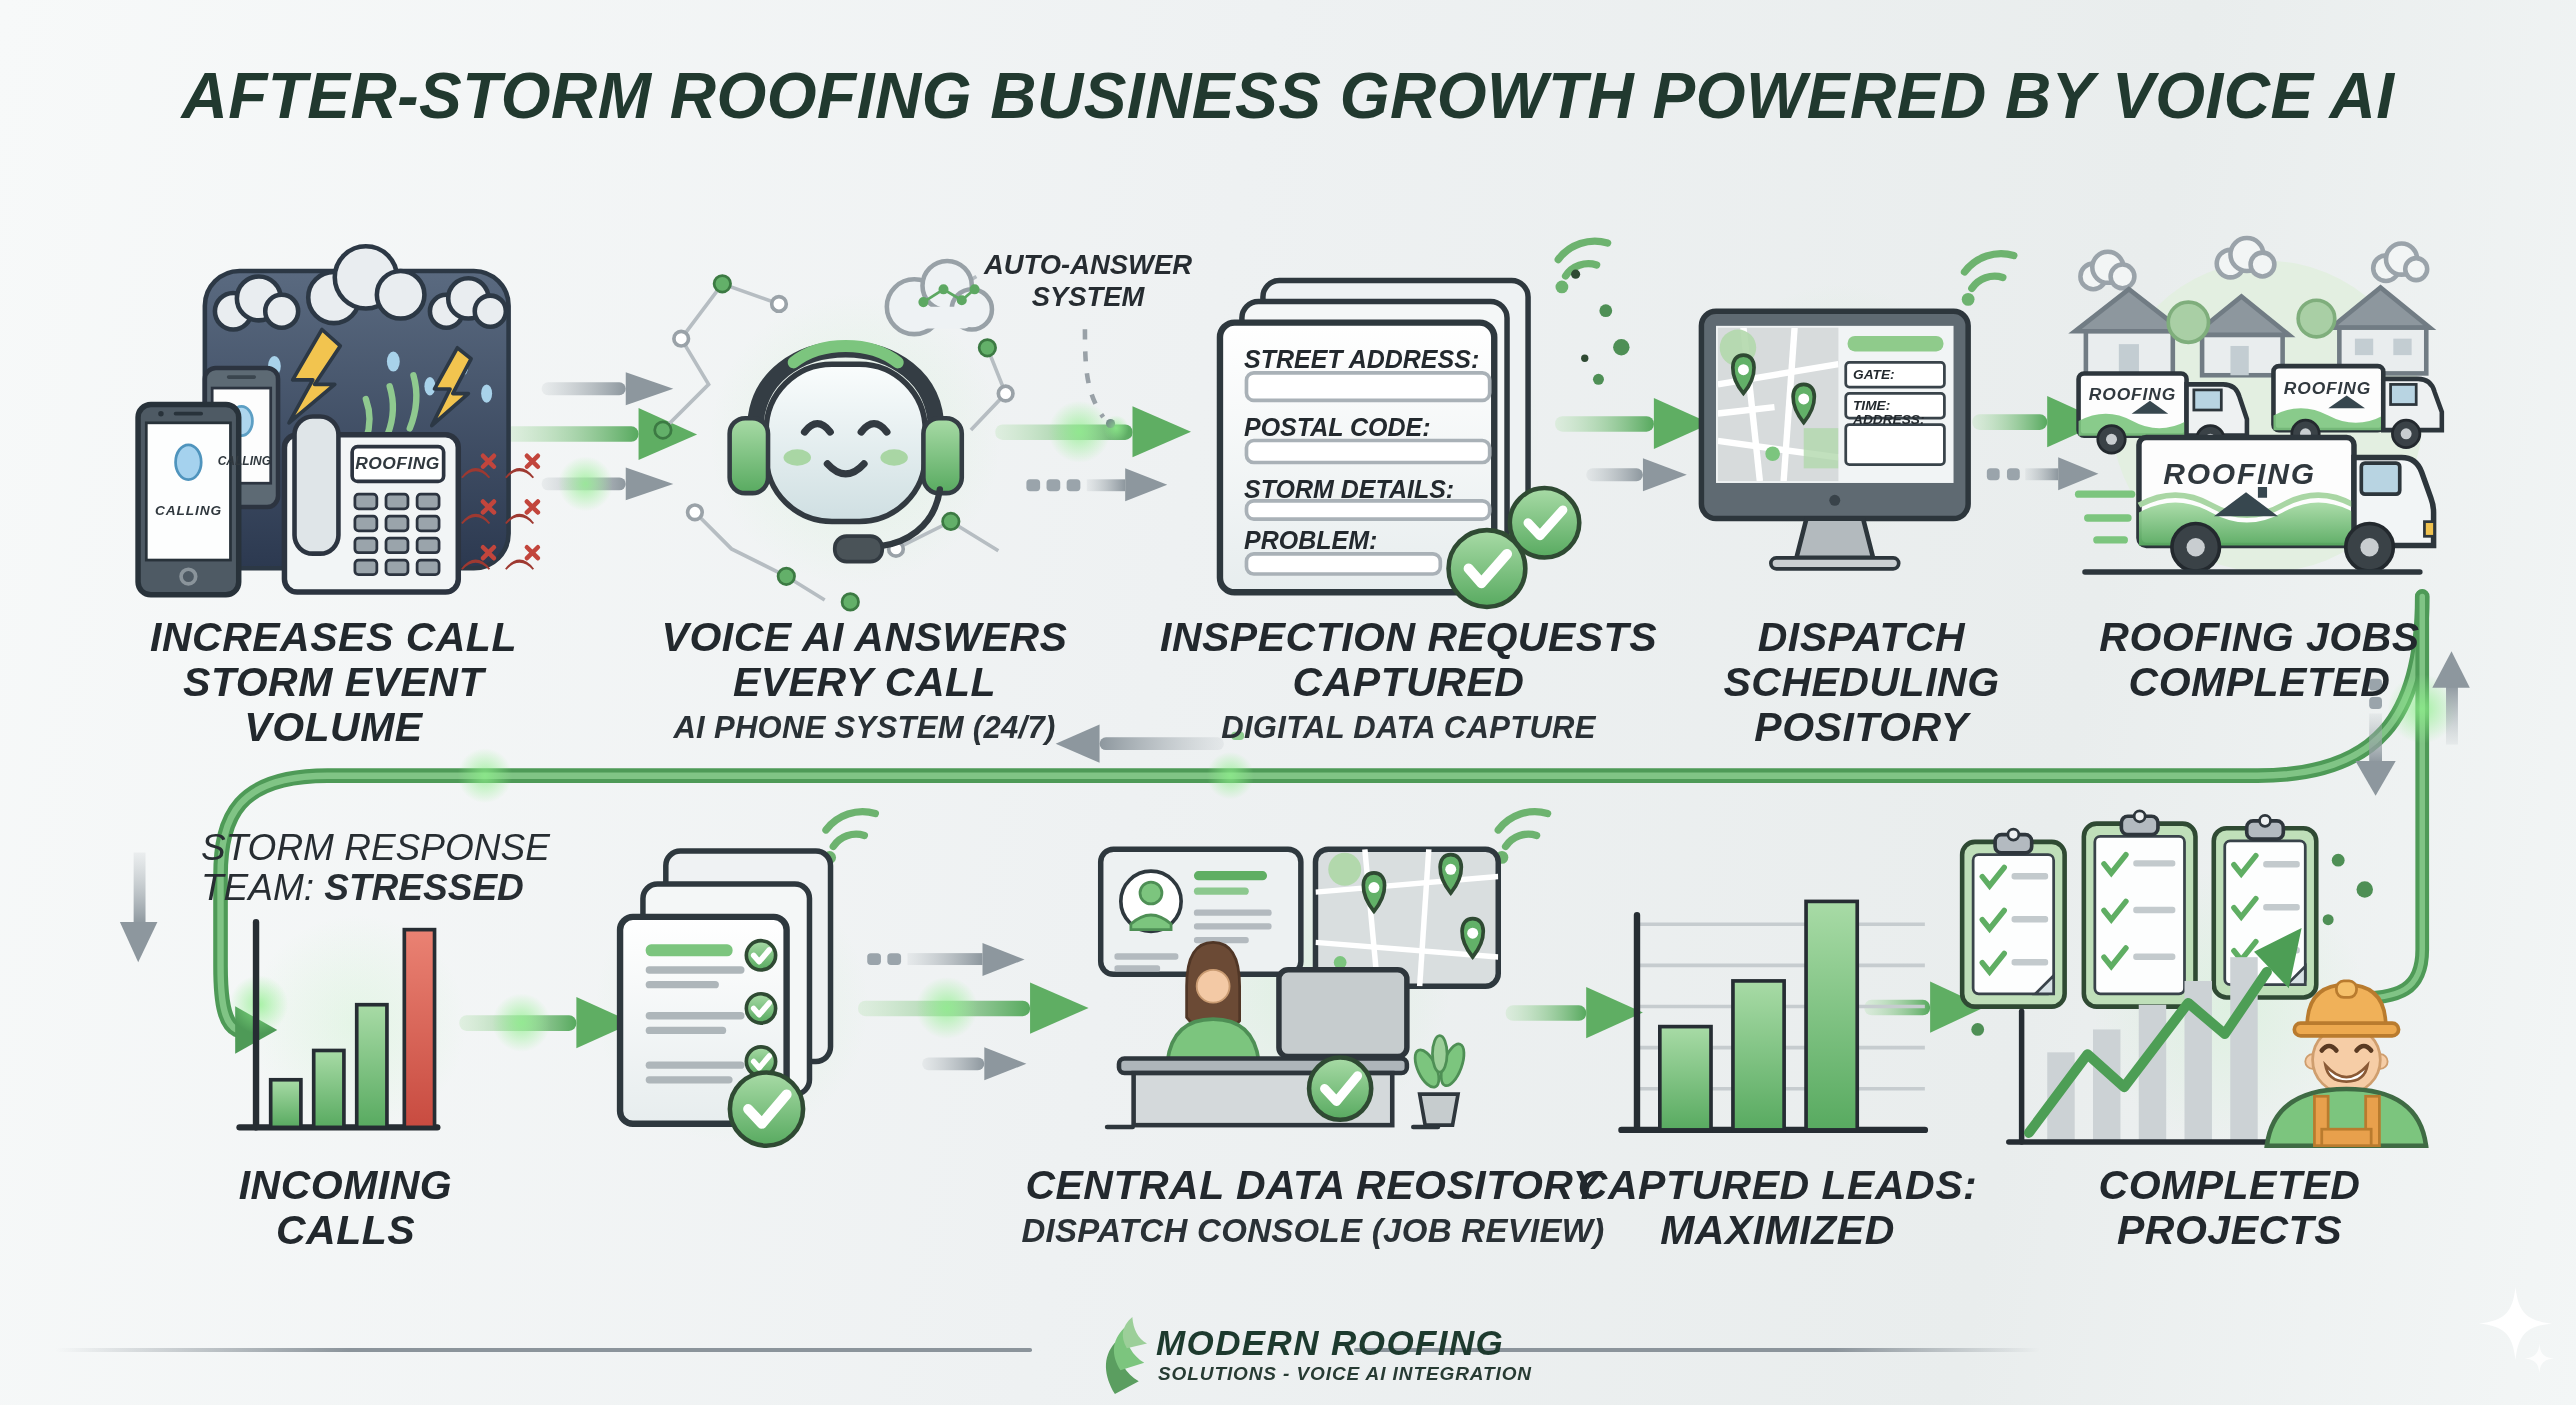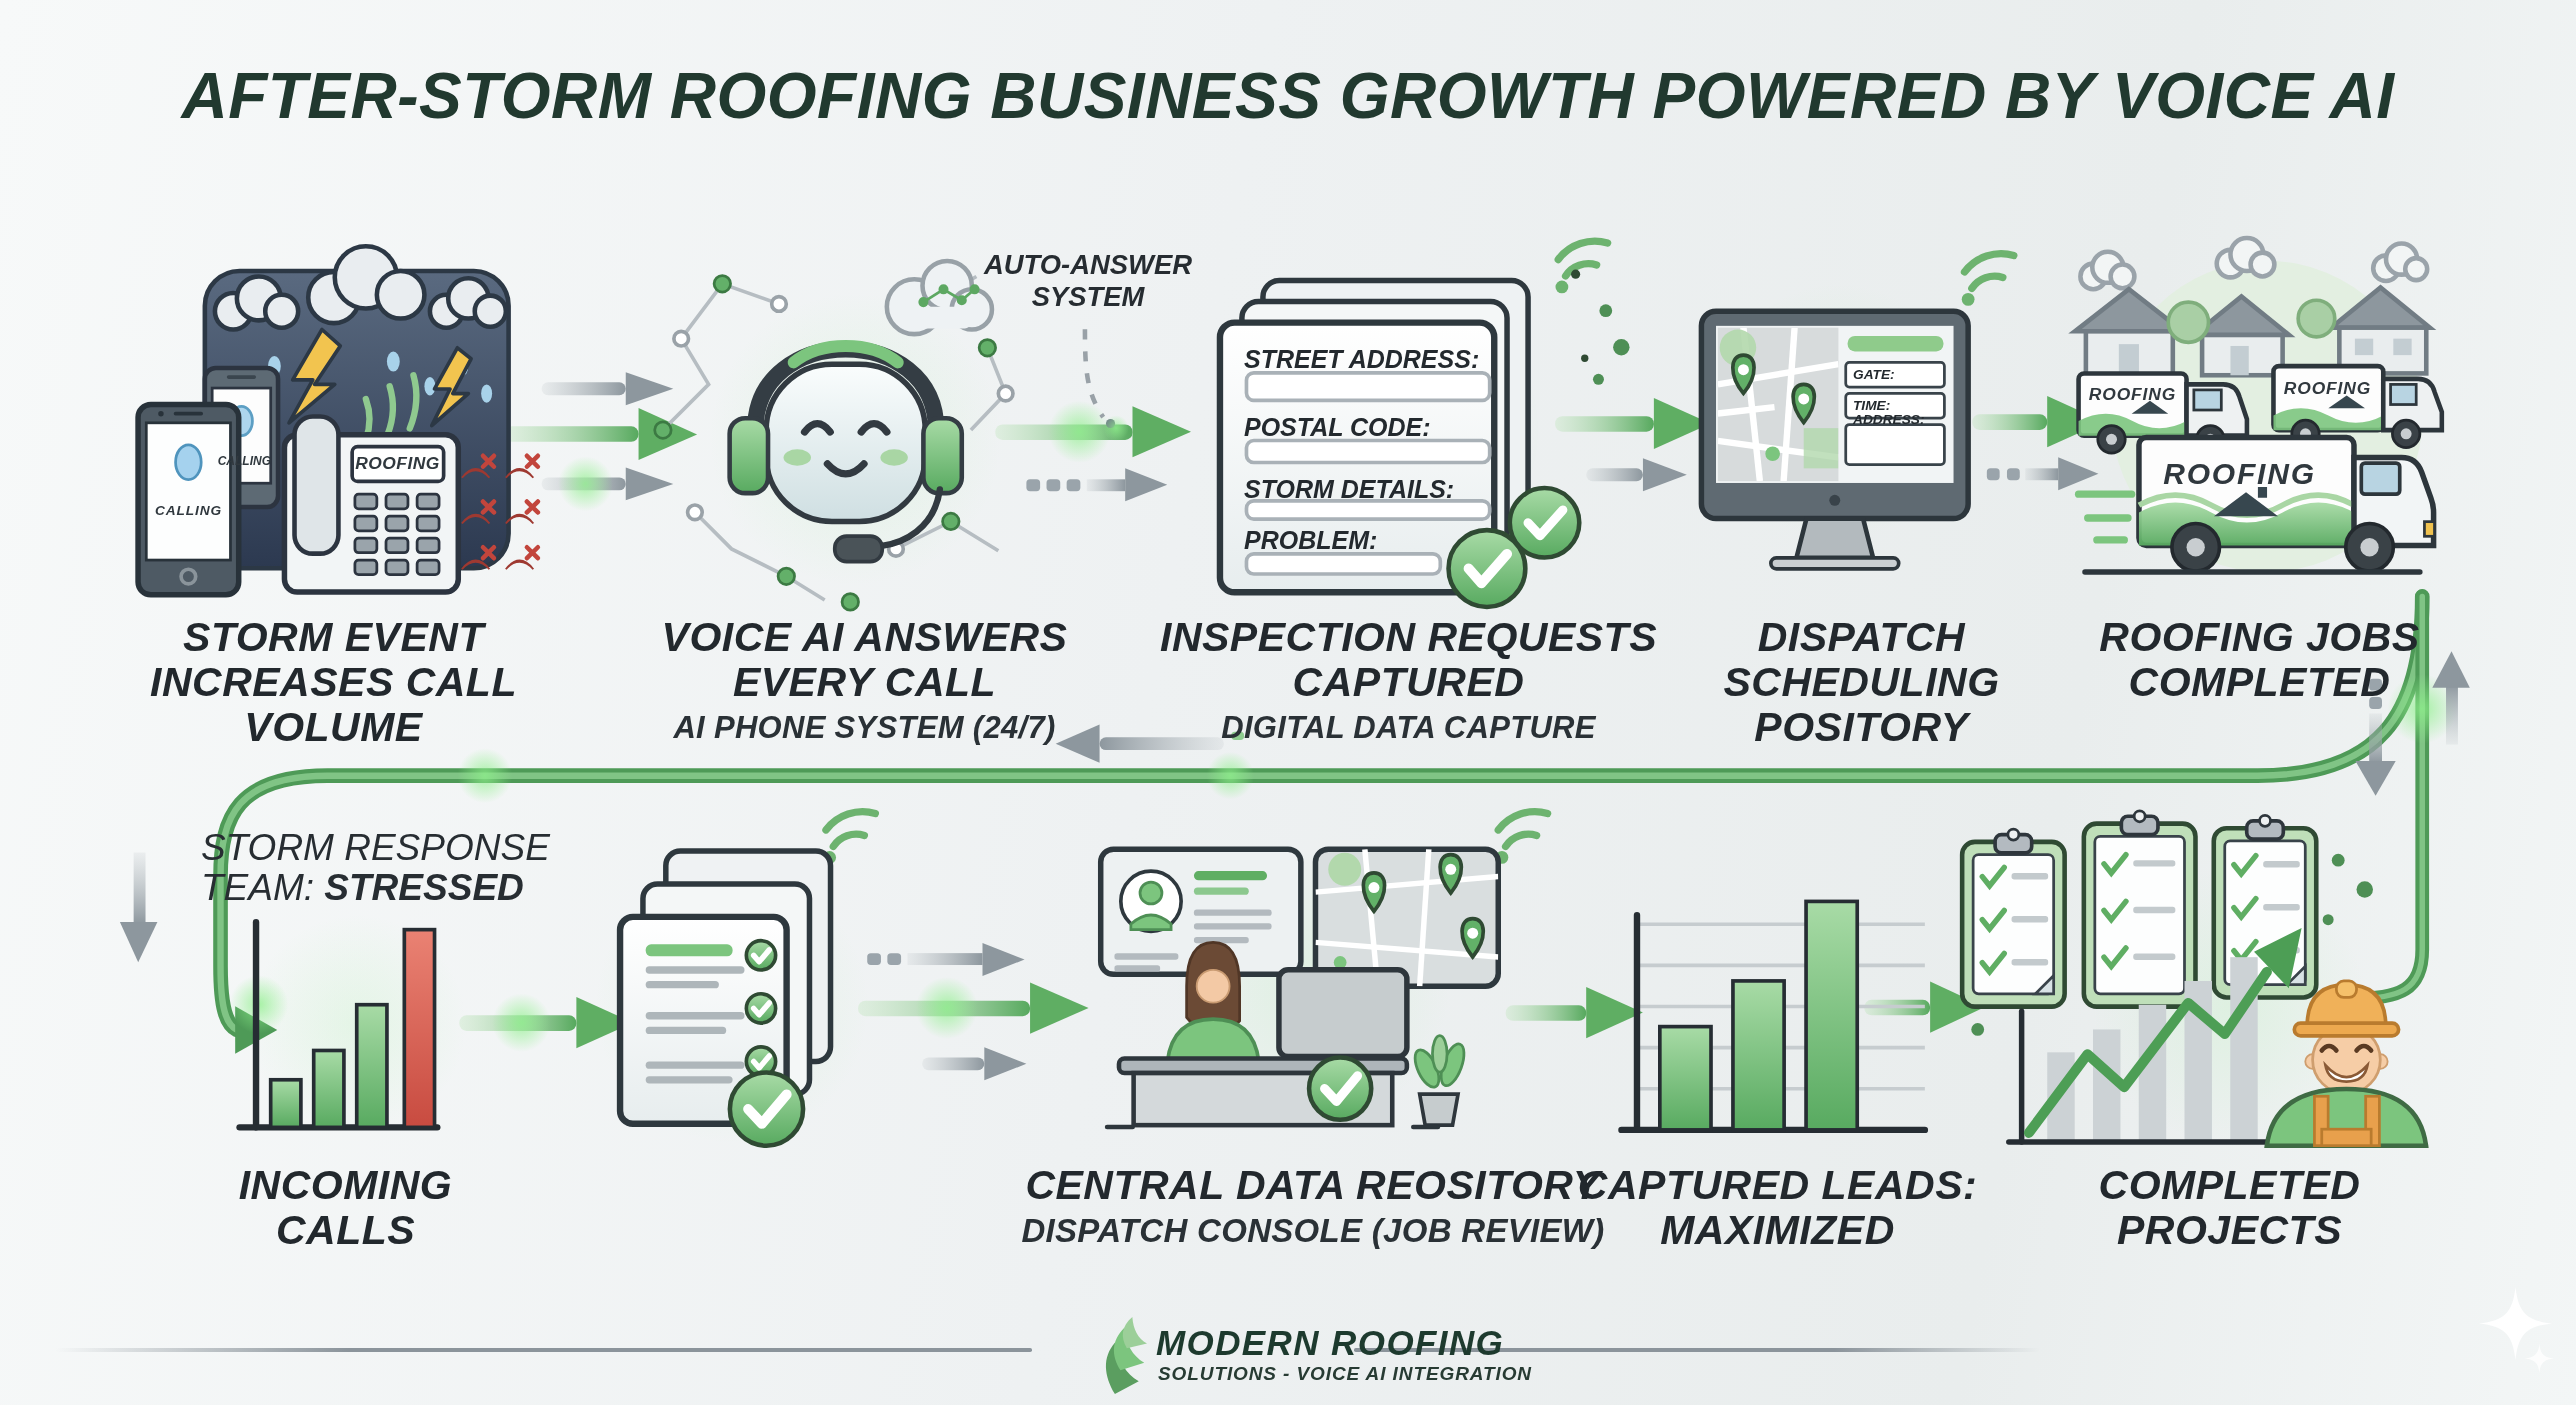--- a/index.html
+++ b/index.html
@@ -487,22 +487,22 @@
         <line x1="2282" y1="566" x2="2326" y2="566"></line>
         <line x1="2292" y1="590" x2="2322" y2="590"></line>
     </g>
     <line x1="2279" y1="625" x2="2645" y2="625" stroke="#2d363c" stroke-width="6" stroke-linecap="round"></line>
   </svg>
   <div class="scenelabel t" style="left:2087px;top:384px;width:91px;font-size:17.4px;letter-spacing:0.9px;">ROOFING</div>
   <div class="scenelabel t" style="left:2282px;top:378px;width:91px;font-size:17.4px;letter-spacing:0.9px;">ROOFING</div>
   <div class="scenelabel t" style="left:2148px;top:457px;width:183px;font-size:30px;letter-spacing:1.8px;font-weight:800;">ROOFING</div>
 
   <div class="cap" style="left:59px;top:615px;width:549px;">
+    <div>INCREASES CALL</div>
     <div>STORM EVENT</div>
-    <div>INCREASES CALL</div>
     <div>VOLUME</div>
   </div>
   <div class="cap" style="left:590px;top:615px;width:549px;">
     <div>VOICE AI ANSWERS</div>
     <div>EVERY CALL</div>
     <div class="sub">AI PHONE SYSTEM (24/7)</div>
   </div>
   <div class="cap" style="left:1134px;top:615px;width:549px;">
     <div>INSPECTION REQUESTS</div>
     <div>CAPTURED</div>

